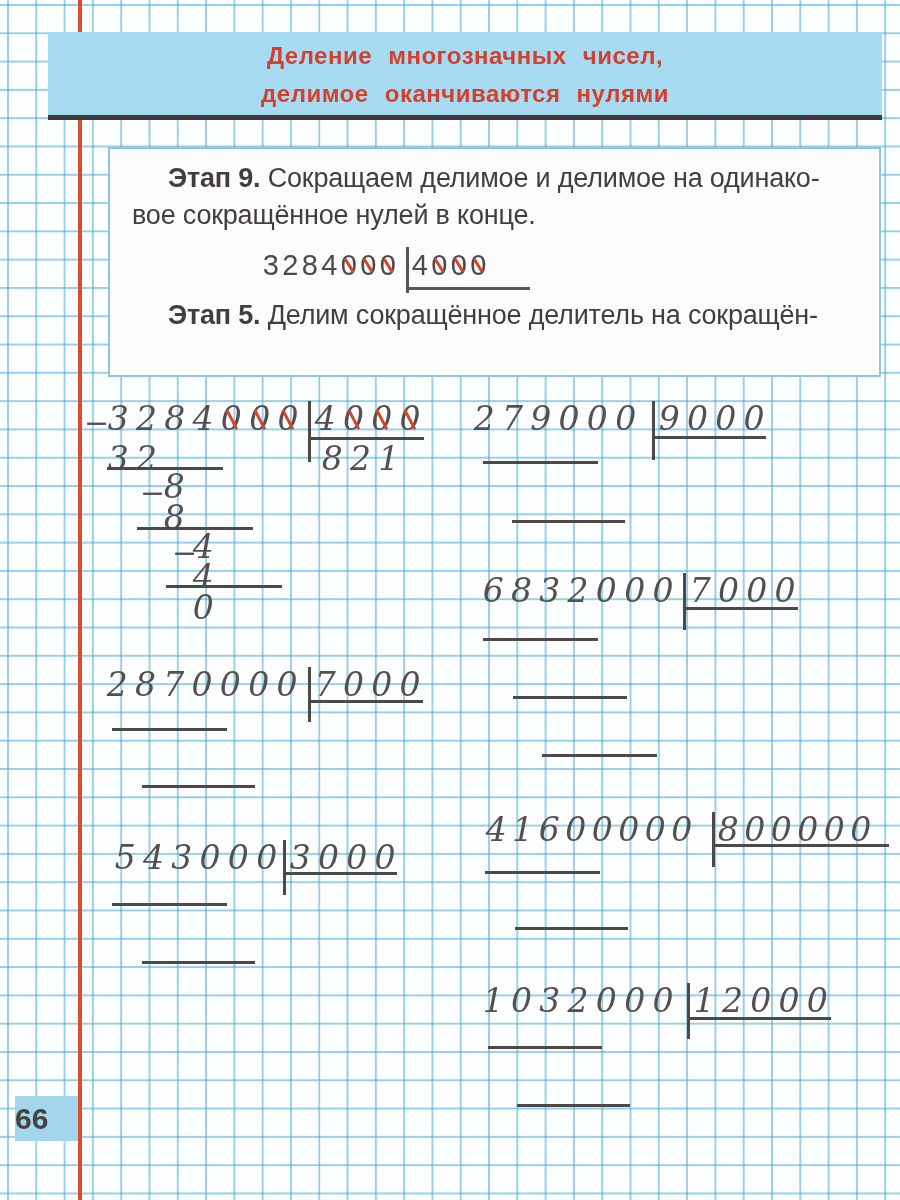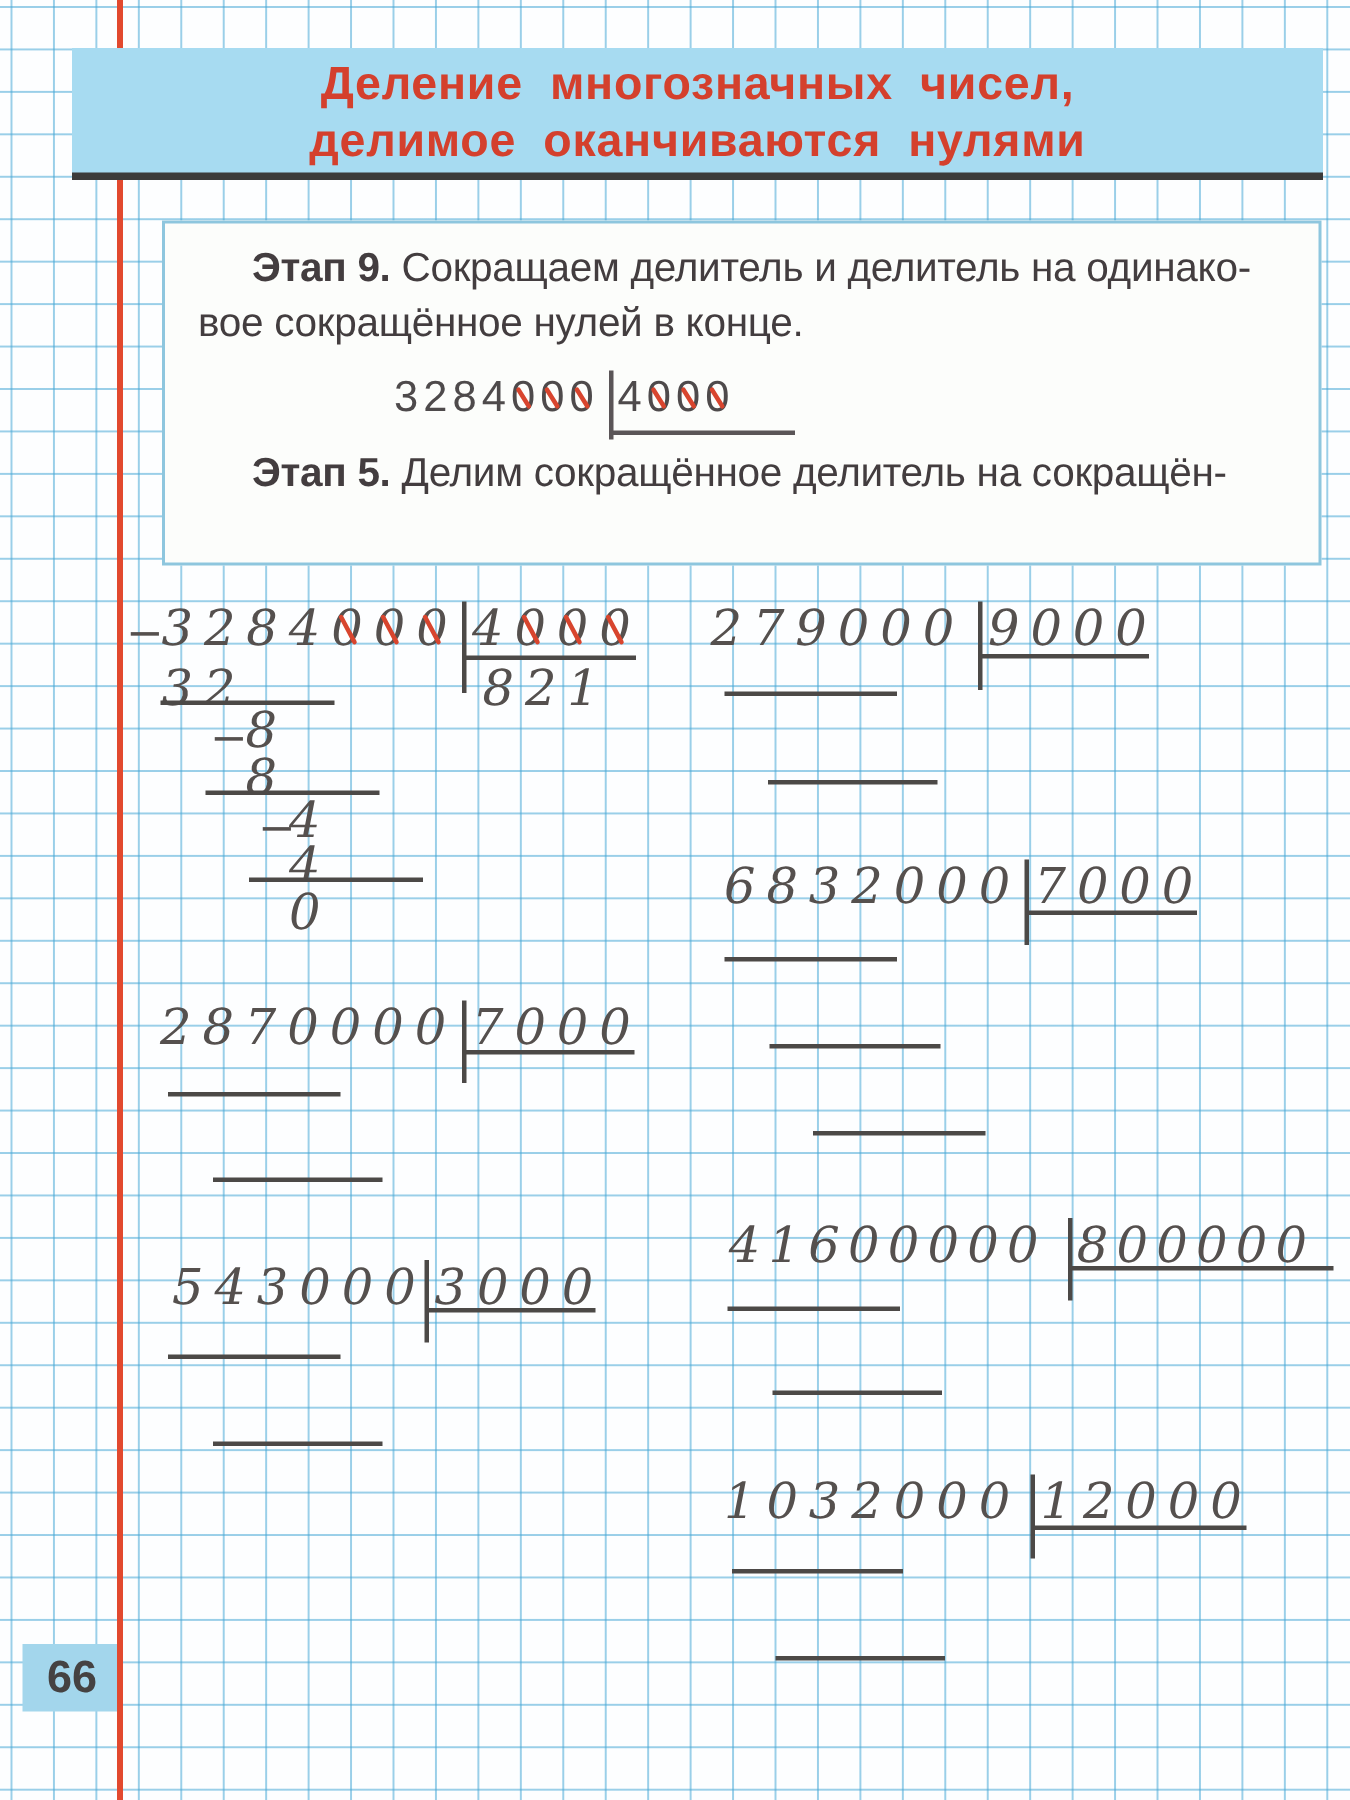--- a/index.html
+++ b/index.html
@@ -19,21 +19,21 @@
     position:absolute; left:78px; top:0; width:4px; height:1200px;
     background:#e2492f; z-index:2;
   }
   
   .banner{
     position:absolute; left:48px; top:32px; width:834px; height:78px;
     background:#a7dbf1; border-bottom:5px solid #3c3b3a; z-index:3;
     text-align:center; padding-top:5px; box-sizing:content-box;
   }
   .banner-line{
-    font-weight:bold; font-size:31px; line-height:38px;
+    font-weight:bold; font-size:24px; line-height:38px;
     color:#d4402d; letter-spacing:0.5px; word-spacing:9px;
   }
   
   .info-box{
     position:absolute; left:108px; top:147px; width:773px; height:230px;
     background:#fcfdfb; border:2px solid #8ec6de; z-index:3; box-sizing:border-box;
   }
   .info-line{
     position:absolute; left:22px; right:14px;
     font-size:27px; color:#433d3f; white-space:nowrap; letter-spacing:-0.2px;
@@ -69,39 +69,39 @@
     font-size:30px; line-height:22px; color:#55504e;
   }
   .vbar{position:absolute; width:3px; background:#4c4947;}
   .wline{position:absolute; height:3px; background:#4c4947;}
   .pvbar{position:absolute; width:3px; background:#5a5557; z-index:3;}
   .pwline{position:absolute; height:3px; background:#5a5557; z-index:3;}
   
   .page-badge{
     position:absolute; left:15px; top:1096px; width:66px; height:45px;
     background:#a3d6ec; z-index:1;
-    display:flex; align-items:center; justify-content:center;
+    display:flex; align-items:center; justify-content:flex-start;
     font-weight:bold; font-size:30px; color:#454242;
   }
 </style>
 </head>
 <body>
 
 <div class="page">
 
   <div class="red-margin"></div>
 
   <div class="banner">
     <div class="banner-line">Деление многозначных чисел,</div>
     <div class="banner-line">делимое оканчиваются нулями</div>
   </div>
 
   <div class="info-box">
     <div class="info-line indent" style="top:14px;">
-      <span class="info-label">Этап 9.</span><span> Сокращаем делитель и делитель на одинако-</span>
+      <span class="info-label">Этап 9.</span><span> Сокращаем делимое и делимое на одинако-</span>
     </div>
     <div class="info-line" style="top:51px;">вое сокращённое нулей в конце.</div>
 
     <div class="prow" style="left:151px; top:100px;">
         <span class="pd">3</span>
         <span class="pd">2</span>
         <span class="pd">8</span>
         <span class="pd">4</span>
         <span class="pd crossed">0</span>
         <span class="pd crossed">0</span>

